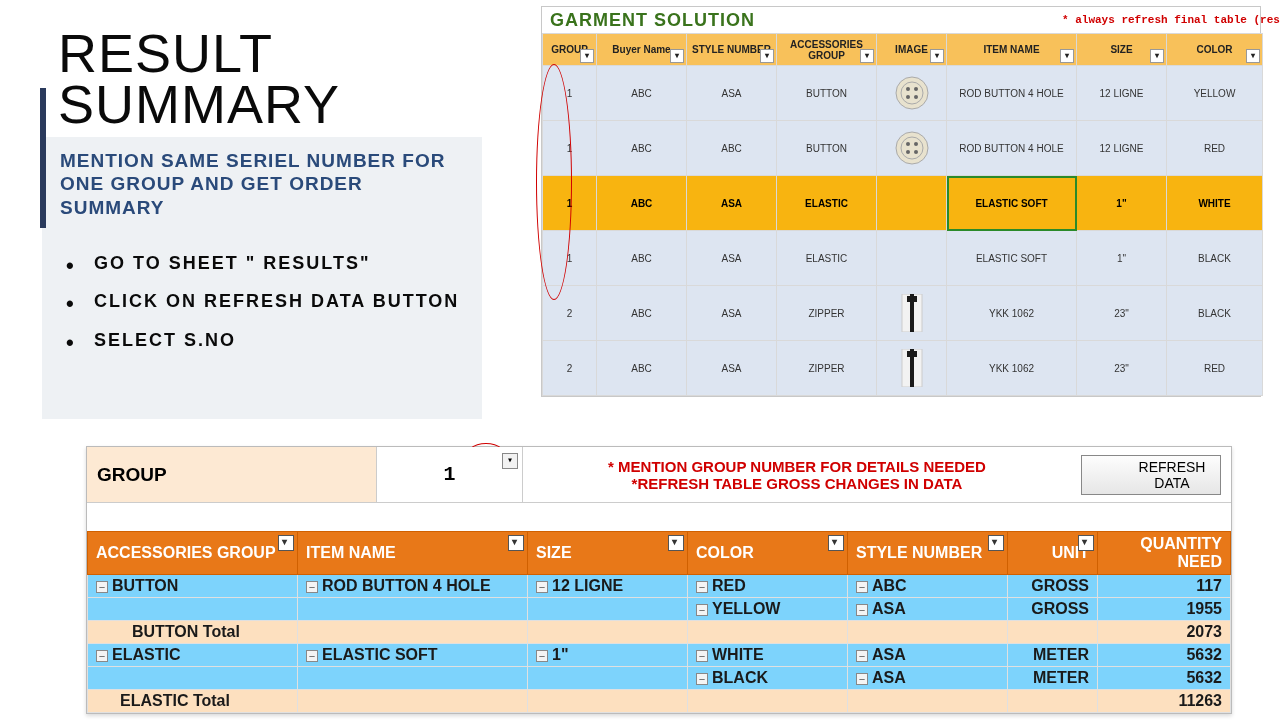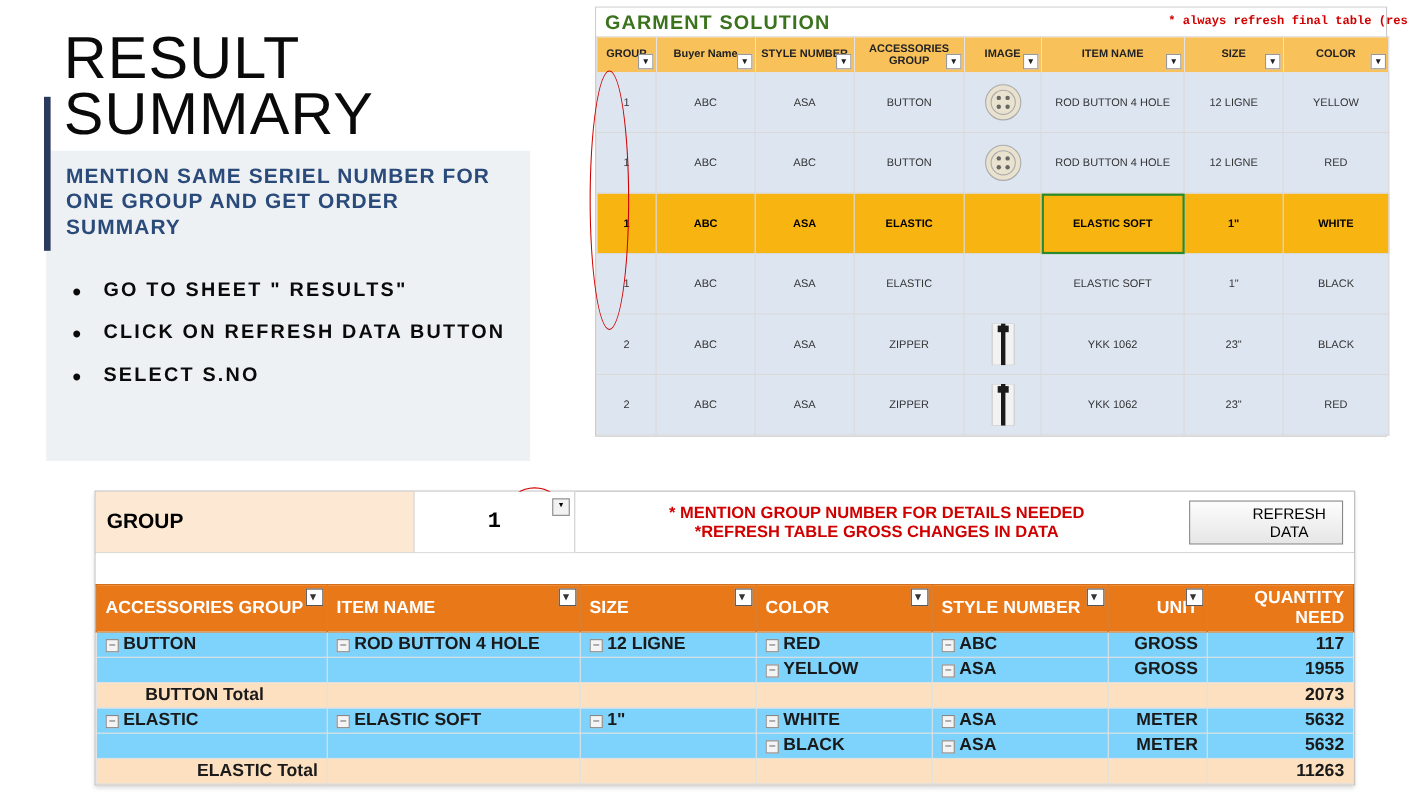--- a/index.html
+++ b/index.html
@@ -540,21 +540,21 @@
         <tr>
           <td></td>
           <td></td>
           <td></td>
           <td><span class="collapse-box">−</span>BLACK</td>
           <td><span class="collapse-box">−</span>ASA</td>
           <td class="right">METER</td>
           <td class="right">5632</td>
         </tr>
         <tr class="total">
-          <td style="padding-left: 32px; text-align: right;">ELASTIC Total</td>
+          <td style="padding-left: 32px;">ELASTIC Total</td>
           <td></td>
           <td></td>
           <td></td>
           <td></td>
           <td></td>
           <td class="right">11263</td>
         </tr>
       </tbody>
   </table>
 </div>

